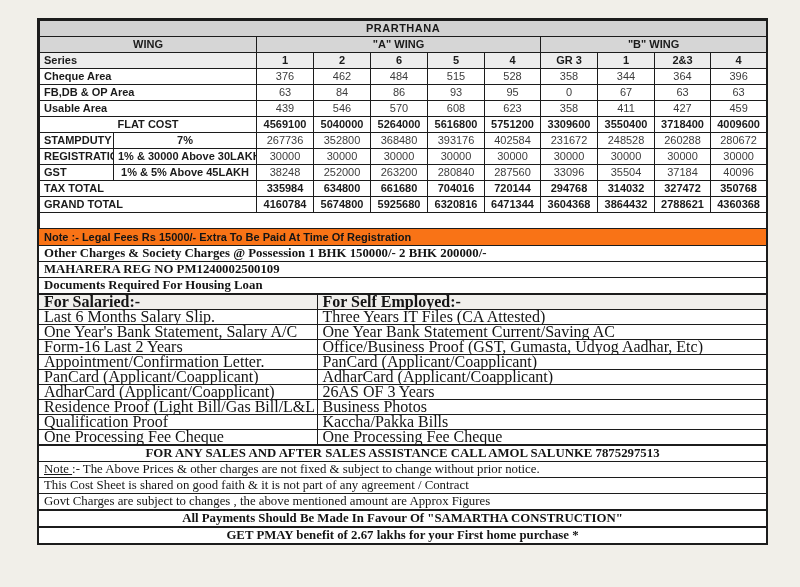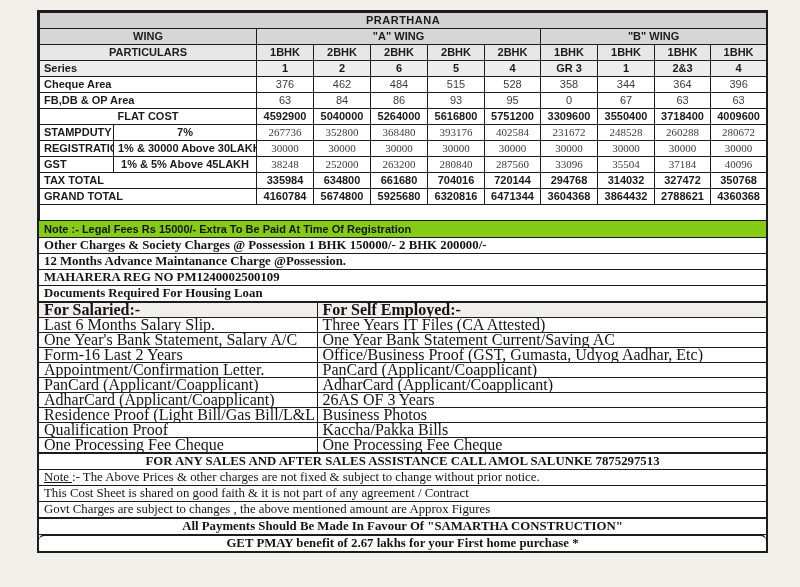--- a/index.html
+++ b/index.html
@@ -2,66 +2,66 @@
 <html><head>
 <meta charset="utf-8">
 <style>
   html,body{margin:0;padding:0;}
   body{
     width:800px;height:587px;overflow:hidden;
     background:#f1efe9;
     font-family:"Liberation Sans",sans-serif;
   }
   .sheet{
-    position:absolute;left:37px;top:10px;width:727px;
+    position:absolute;left:37px;top:18px;width:727px;
     background:#fff;border:2px solid #1c1c1c;
   }
   
   table.cost{width:100%;border-collapse:collapse;table-layout:fixed;}
   table.cost td{
     border:1px solid #1c1c1c;
     font-size:11px;font-weight:bold;color:#1b1b1b;
     padding:0 4px;height:15px;line-height:13px;
     text-align:center;overflow:hidden;white-space:nowrap;
   }
   table.cost td.lab{text-align:left;}
   .t-title td{height:25px;font-size:16px;letter-spacing:.5px;background:#d2d2d2;border-bottom:2px solid #1c1c1c;}
   .t-wing td{background:#d6d6d6;height:15px;}
   .t-part td{background:#e7e7e7;height:14px;}
   .t-series td{background:#ededed;height:14px;}
   .t-area td.val{font-weight:normal;color:#3c3c3c;margin-top:12px;}
-  .t-tax td.val{font-weight:normal;color:#3c3c3c;font-family:Liberation Serif, serif;}
+  .t-tax td.val{font-weight:normal;color:#3c3c3c;}
   .t-taxtotal td{height:16px;border-top:2px solid #1c1c1c;}
   .t-spacer td{height:7px;background:#fff;border-bottom:2px solid #1c1c1c;}
   td.vA{border-left:2px solid #1c1c1c;}
   td.vB{border-left:2px solid #1c1c1c;}
   
   .serif{font-family:"Liberation Serif",serif;}
   .n-row{
     border-bottom:1px solid #1c1c1c;
     font-size:12.8px;line-height:15px;height:15px;
     padding:0 5px;color:#141414;white-space:nowrap;overflow:hidden;
   }
   .n-row.b{font-weight:bold;}
   .n-legal{
-    background:#84cc16;font-family:"Liberation Sans",sans-serif;
+    background:#f97316;font-family:"Liberation Sans",sans-serif;
     font-size:11px;font-weight:bold;line-height:16px;height:16px;
   }
   
   table.docs{width:100%;border-collapse:collapse;table-layout:fixed;}
   table.docs td{
     border:1px solid #1c1c1c;border-left:none;
     font-size:16px;line-height:14px;height:14px;
     padding:0 5px;color:#141414;white-space:nowrap;overflow:hidden;
     font-family:"Liberation Serif",serif;
   }
   table.docs td+td{border-left:1px solid #1c1c1c;}
   tr.d-head td{font-weight:bold;background:#f0efec;}
   .thick-top{border-top:2px solid #1c1c1c; margin-top:-1px;text-align:center;}
-  .n-row:last-child{border-bottom:none;border-radius:6px;}
+  .n-row:last-child{border-bottom:none;}
   .u{text-decoration:underline;}
 </style>
 </head>
 <body>
 
 <div class="sheet">
 
   <table class="cost">
     <colgroup>
       <col style="width:74px">
@@ -78,32 +78,20 @@
     </colgroup>
     <tbody id="cost-body">
       <tr class="t-title">
         <td colspan="11">PRARTHANA</td>
       </tr>
       <tr class="t-wing">
         <td colspan="2">WING</td>
         <td colspan="5" class="vA">"A" WING</td>
         <td colspan="4" class="vB">"B" WING</td>
       </tr>
-      <tr class="t-part" id="unit-row">
-        <td colspan="2">PARTICULARS</td>
-      <td class="vA">1BHK</td>
-          <td>2BHK</td>
-          <td>2BHK</td>
-          <td>2BHK</td>
-          <td>2BHK</td>
-          <td class="vB">1BHK</td>
-          <td>1BHK</td>
-          <td>1BHK</td>
-          <td>1BHK</td>
-        </tr>
 
     <tr class="t-series">
           <td colspan="2" class="lab">Series</td>
           <td class="val vA">1</td>
           <td class="val">2</td>
           <td class="val">6</td>
           <td class="val">5</td>
           <td class="val">4</td>
           <td class="val vB">GR 3</td>
           <td class="val">1</td>
@@ -127,23 +115,35 @@
           <td class="val vA">63</td>
           <td class="val">84</td>
           <td class="val">86</td>
           <td class="val">93</td>
           <td class="val">95</td>
           <td class="val vB">0</td>
           <td class="val">67</td>
           <td class="val">63</td>
           <td class="val">63</td>
         </tr>
+        <tr class="t-area">
+          <td colspan="2" class="lab">Usable Area</td>
+          <td class="val vA">439</td>
+          <td class="val">546</td>
+          <td class="val">570</td>
+          <td class="val">608</td>
+          <td class="val">623</td>
+          <td class="val vB">358</td>
+          <td class="val">411</td>
+          <td class="val">427</td>
+          <td class="val">459</td>
+        </tr>
         <tr class="t-flatcost">
           <td colspan="2">FLAT COST</td>
-          <td class="val vA">4592900</td>
+          <td class="val vA">4569100</td>
           <td class="val">5040000</td>
           <td class="val">5264000</td>
           <td class="val">5616800</td>
           <td class="val">5751200</td>
           <td class="val vB">3309600</td>
           <td class="val">3550400</td>
           <td class="val">3718400</td>
           <td class="val">4009600</td>
         </tr>
         <tr class="t-tax">
@@ -210,21 +210,20 @@
           <td class="val">4360368</td>
         </tr>
         <tr class="t-spacer">
           <td colspan="11"></td>
         </tr>
       </tbody>
   </table>
 
   <div class="n-row n-legal">Note :- Legal Fees Rs 15000/- Extra To Be Paid At Time Of Registration</div>
   <div class="n-row serif b">Other Charges &amp; Society Charges @ Possession 1 BHK 150000/- 2 BHK 200000/-</div>
-  <div class="n-row serif b">12 Months Advance Maintanance Charge @Possession.</div>
   <div class="n-row serif b">MAHARERA REG NO PM1240002500109</div>
   <div class="n-row serif b">Documents Required For Housing Loan</div>
 
   <table class="docs">
     <colgroup>
         <col style="width:278px">
         <col style="width:449px">
       </colgroup>
     <tbody id="docs-body">
       <tr class="d-head">

